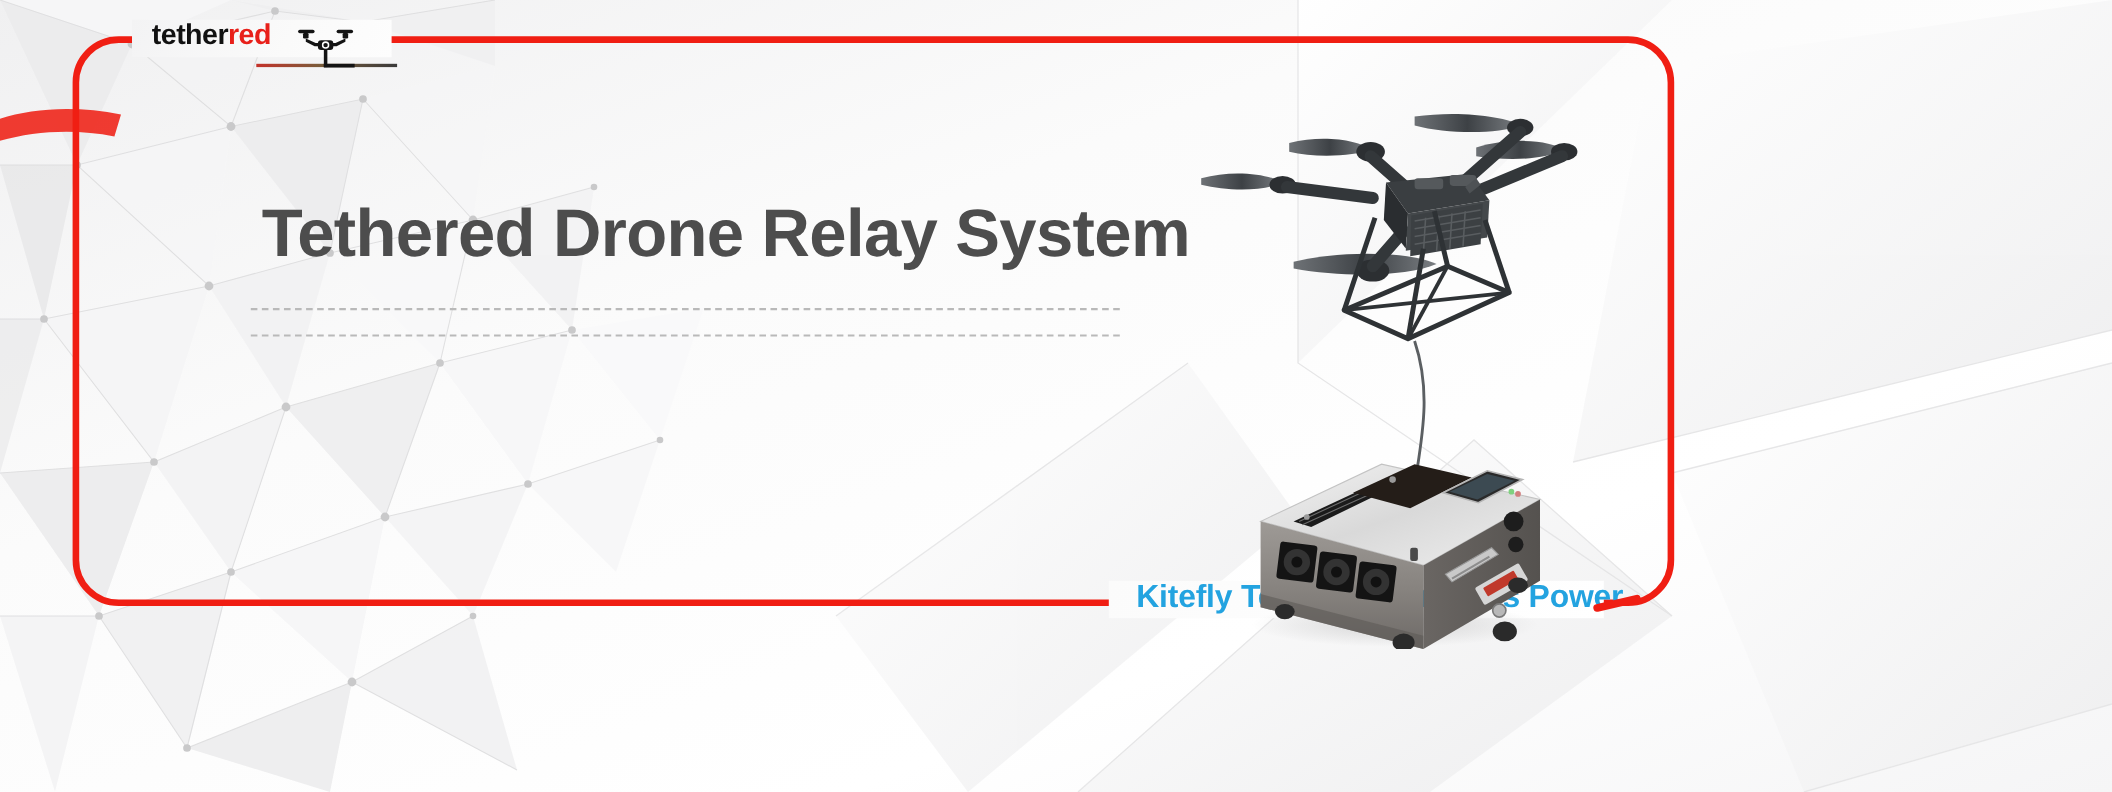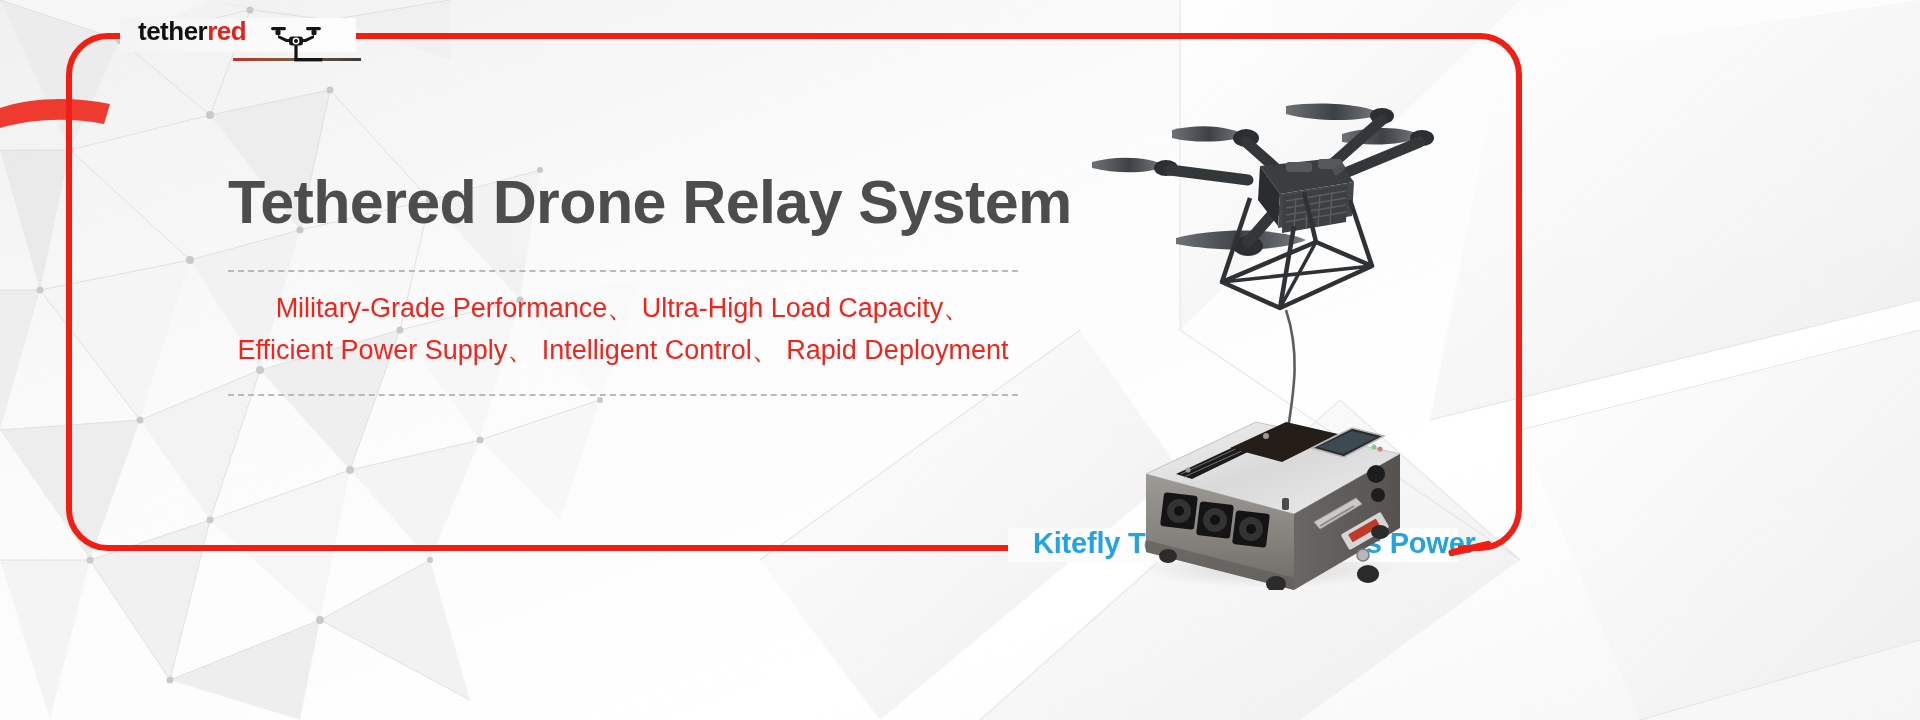--- a/index.html
+++ b/index.html
@@ -50,21 +50,21 @@
   .logo-drone{position:absolute;left:132px;top:2px;width:62px;height:48px;}
   .logo-rule{
     position:absolute;left:100px;top:40px;width:128px;height:3px;
     background:linear-gradient(90deg,#c4322a 0%,#7a5c3a 45%,#3a3a3a 100%);
   }
 
   
   .copy{position:absolute;left:228px;top:170px;width:790px;}
   .headline{
     font-size:61px;font-weight:700;color:#4d4d4d;line-height:1.05;
-    letter-spacing:-0.6px;white-space:nowrap;margin:0;
+    letter-spacing:-0.6px;white-space:nowrap;margin:10px;
     font-stretch:condensed;
   }
   .divider{
     height:0;border-top:2px dashed #b9b9b9;margin:36px 0 0 0;width:100%;
   }
   .divider.lower{margin:22px 0 0 0;}
   .sub-wrap{padding:16px 0 0 0;text-align:center;}
   .subline{
     font-size:27px;color:#f2231b;line-height:1.55;white-space:nowrap;
     font-weight:400;
@@ -222,24 +222,20 @@
           <rect x="29.4" y="25" width="3.2" height="16"></rect>
           <rect x="29.4" y="38" width="28" height="3.4"></rect>
         </g>
       </svg>
     </div>
   </div>
 
   <div class="copy">
     <h1 class="headline">Tethered Drone Relay System</h1>
     <div class="divider"></div>
-    <div class="sub-wrap">
-      <div class="subline">Military-Grade Performance、 Ultra-High Load Capacity、</div>
-      <div class="subline">Efficient Power Supply、 Intelligent Control、 Rapid Deployment</div>
-    </div>
     <div class="divider lower"></div>
   </div>
 
   <div class="tagline">Kitefly Tethering, Endless Power</div>
   <div class="tag-dash"></div>
 
   <div class="product">
     <svg viewBox="0 0 440 520" xmlns="http://www.w3.org/2000/svg">
       <defs>
         <linearGradient id="gMetalTop" x1="0" y1="0" x2="1" y2="1">

